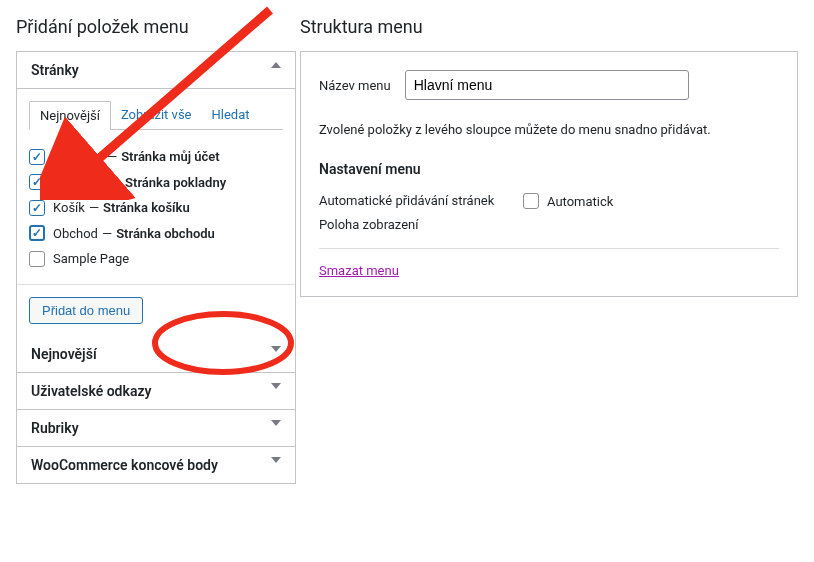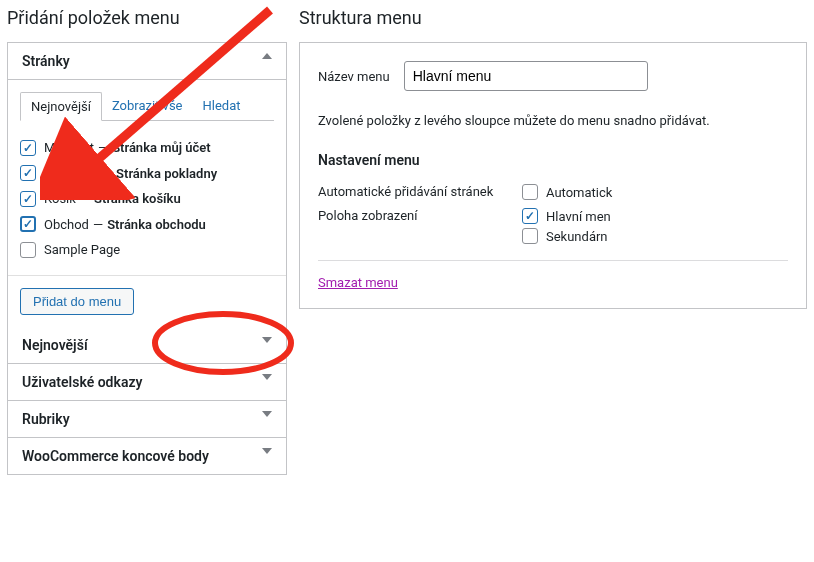--- a/index.html
+++ b/index.html
@@ -1,17 +1,17 @@
 <!DOCTYPE html>
 <html><head>
 <meta charset="utf-8">
 <style>
   *{box-sizing:border-box;margin:0;padding:0;}
   body{font-family:-apple-system,BlinkMacSystemFont,"Segoe UI",Roboto,sans-serif;font-size:13px;color:#1d2327;background:#fff;width:814px;height:562px;overflow:hidden;position:relative;}
-  .wrap{display:flex;gap:12px;padding:7px;}
+  .wrap{display:flex;gap:4px;padding:16px;}
   .col-left{width:280px;}
   .col-right{flex:1;}
   h2{font-size:18px;font-weight:400;margin-bottom:14px;color:#1d2327;}
   h3{font-size:14px;font-weight:600;margin-bottom:16px;}
   .panel{border:1px solid #c3c4c7;background:#fff;}
   .acc-head{border-bottom:1px solid #c3c4c7;padding:10px 14px;display:flex;justify-content:space-between;cursor:pointer;}
   .acc-head:last-child{border-bottom:none;}
   .acc-head.open{border-bottom:1px solid #c3c4c7;}
   .acc-title{font-weight:600;font-size:14px;}
   .tri{width:0;height:0;border-left:5px solid transparent;border-right:5px solid transparent;}
@@ -27,21 +27,21 @@
   .check.checked::after{content:"✓";color:#2271b1;font-size:12px;font-weight:bold;line-height:1;}
   .check.bold{border-width:2px;}
   .item-label{font-size:13px;}
   .item-label .sep{margin:0 4px;}
   .item-label .bold{font-weight:600;}
   .acc-footer{display:flex;justify-content:space-between;align-items:center;border-top:1px solid #e0e0e0;margin:12px -12px -12px -12px;padding:12px;}
   .btn{border:1px solid #2271b1;background:#f6f7f7;color:#2271b1;padding:5px 12px;font-size:13px;cursor:pointer;border-radius:3px;}
   .struct-panel{border:1px solid #c3c4c7;padding:18px;}
   .field-row{display:flex;align-items:center;gap:14px;margin-bottom:22px;}
   .field-label{font-size:13px;}
-  .text-input{border:1px solid #8c8f94;border-radius:3px;padding:4px 8px;font-size:14px;width:244px;height:30px;}
+  .text-input{border:1px solid #8c8f94;border-radius:3px;padding:4px 8px;font-size:14px;width:284px;height:30px;}
   .desc{font-size:13px;color:#1d2327;margin-bottom:24px;}
   .settings-row{display:grid;grid-template-columns:200px 1fr;gap:4px;align-items:start;font-size:13px;margin-bottom:8px;}
   .settings-opts{display:flex;flex-direction:column;gap:4px;}
   .opt{display:flex;align-items:center;gap:8px;}
   .divider{border-top:1px solid #dcdcde;margin:16px 0 14px 0;}
   .delete-link{color:#a21caf;text-decoration:underline;font-size:13px;cursor:pointer;}
   .annot{position:absolute;pointer-events:none;}
   .arrow-svg{position:absolute;top:0;left:40px;width:260px;height:200px;}
   .circle-svg{position:absolute;top:310px;left:145px;width:160px;height:70px;}
 </style>
@@ -129,30 +129,20 @@
         <div class="settings-opts">
           <div class="opt">
             <span class="check"></span>
             <span>Automatick</span>
           </div>
         </div>
       </div>
 
       <div class="settings-row">
         <div>Poloha zobrazení</div>
-        <div class="settings-opts" id="loc-opts">
-            <div class="opt">
-              <span class="check checked"></span>
-              <span>Hlavní men</span>
-            </div>
-            <div class="opt">
-              <span class="check"></span>
-              <span>Sekundárn</span>
-            </div>
-          </div>
       </div>
 
       <div class="divider"></div>
       <a class="delete-link">Smazat menu</a>
     </div>
   </div>
 </div>
 
 <svg class="annot arrow-svg">
   <defs>

